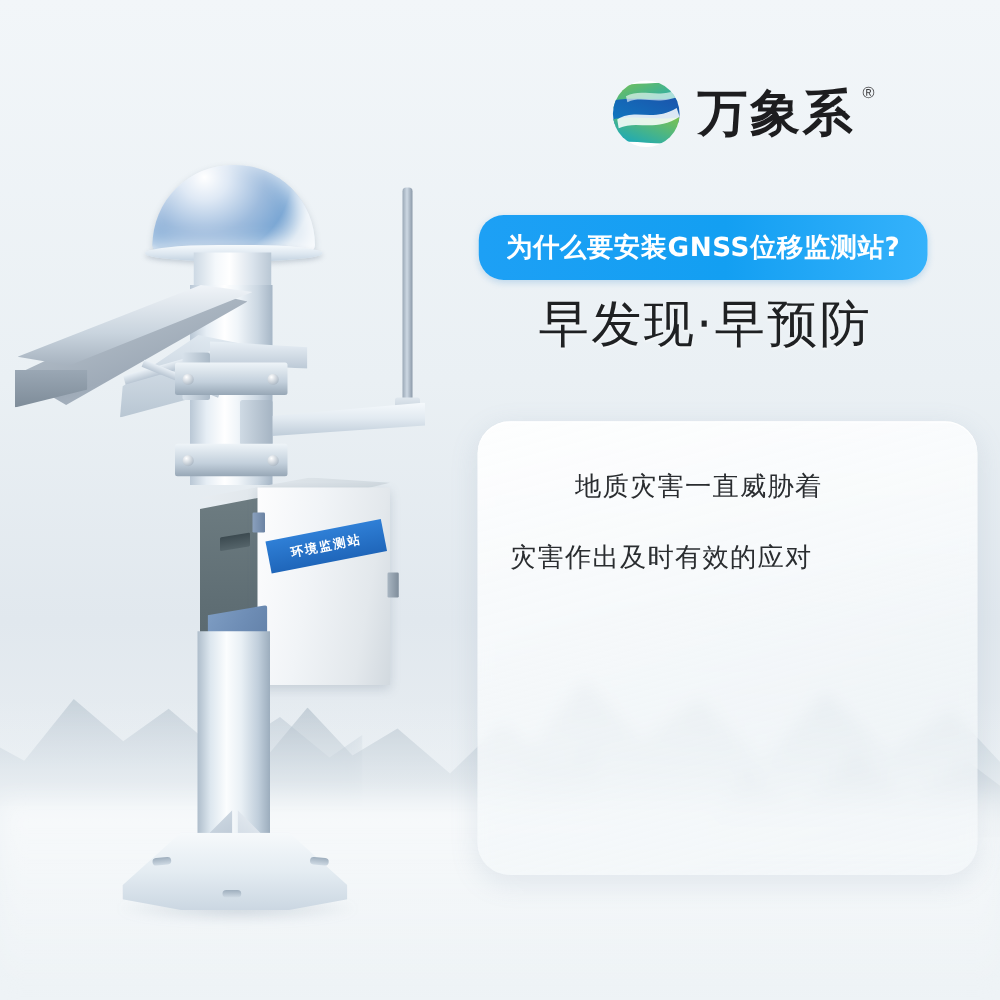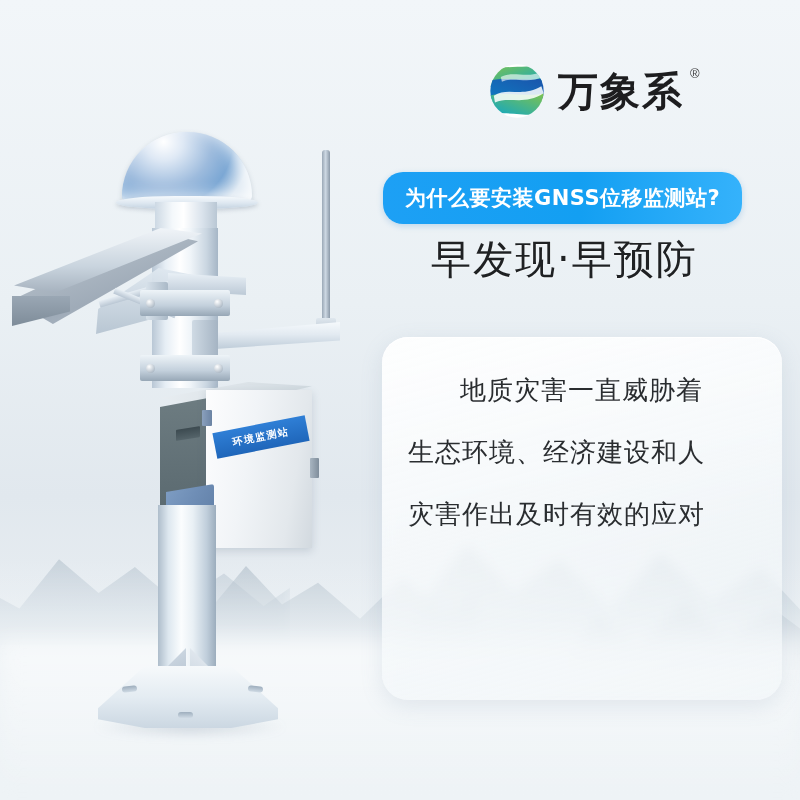--- a/index.html
+++ b/index.html
@@ -294,23 +294,23 @@
     background:linear-gradient(165deg,rgba(255,255,255,.92) 0%,rgba(250,252,253,.84) 38%,rgba(244,248,250,.72) 70%,rgba(242,246,249,.62) 100%);
     backdrop-filter:blur(6px);
     box-shadow:0 6px 22px rgba(120,145,165,.16), inset 0 1px 0 rgba(255,255,255,.9);
   }
   .card-body {
     position:absolute; left:0; top:0; width:100%; height:100%;
     padding:42px 26px 30px 26px;
     display:flex; flex-direction:column; justify-content:flex-start;
   }
   .line {
-    font-size:26px; color:#2a2d30; letter-spacing:1px;
+    font-size:21px; color:#2a2d30; letter-spacing:1px;
     line-height:1; margin-bottom:36px; white-space:nowrap;
-    font-family:Liberation Mono, monospace;
+    font-family:Liberation Serif, serif;
   }
   .line.indent { text-indent:52px; }
   .line:last-child { margin-bottom:0; }
 </style>
 </head>
 <body>
 
 <div class="poster">
 
   <div class="bg-sky"></div>
@@ -413,18 +413,17 @@
 
   <div class="pill">
     <span>为什么要安装GNSS位移监测站?</span>
   </div>
 
   <div class="headline">早发现·早预防</div>
 
   <div class="card">
     <div class="card-body">
       <div class="line indent">地质灾害一直威胁着</div>
-      <div class="line">生态环境、经济建设和人</div>
       <div class="line">灾害作出及时有效的应对</div>
     </div>
   </div>
 
 </div>
 
 </body></html>

